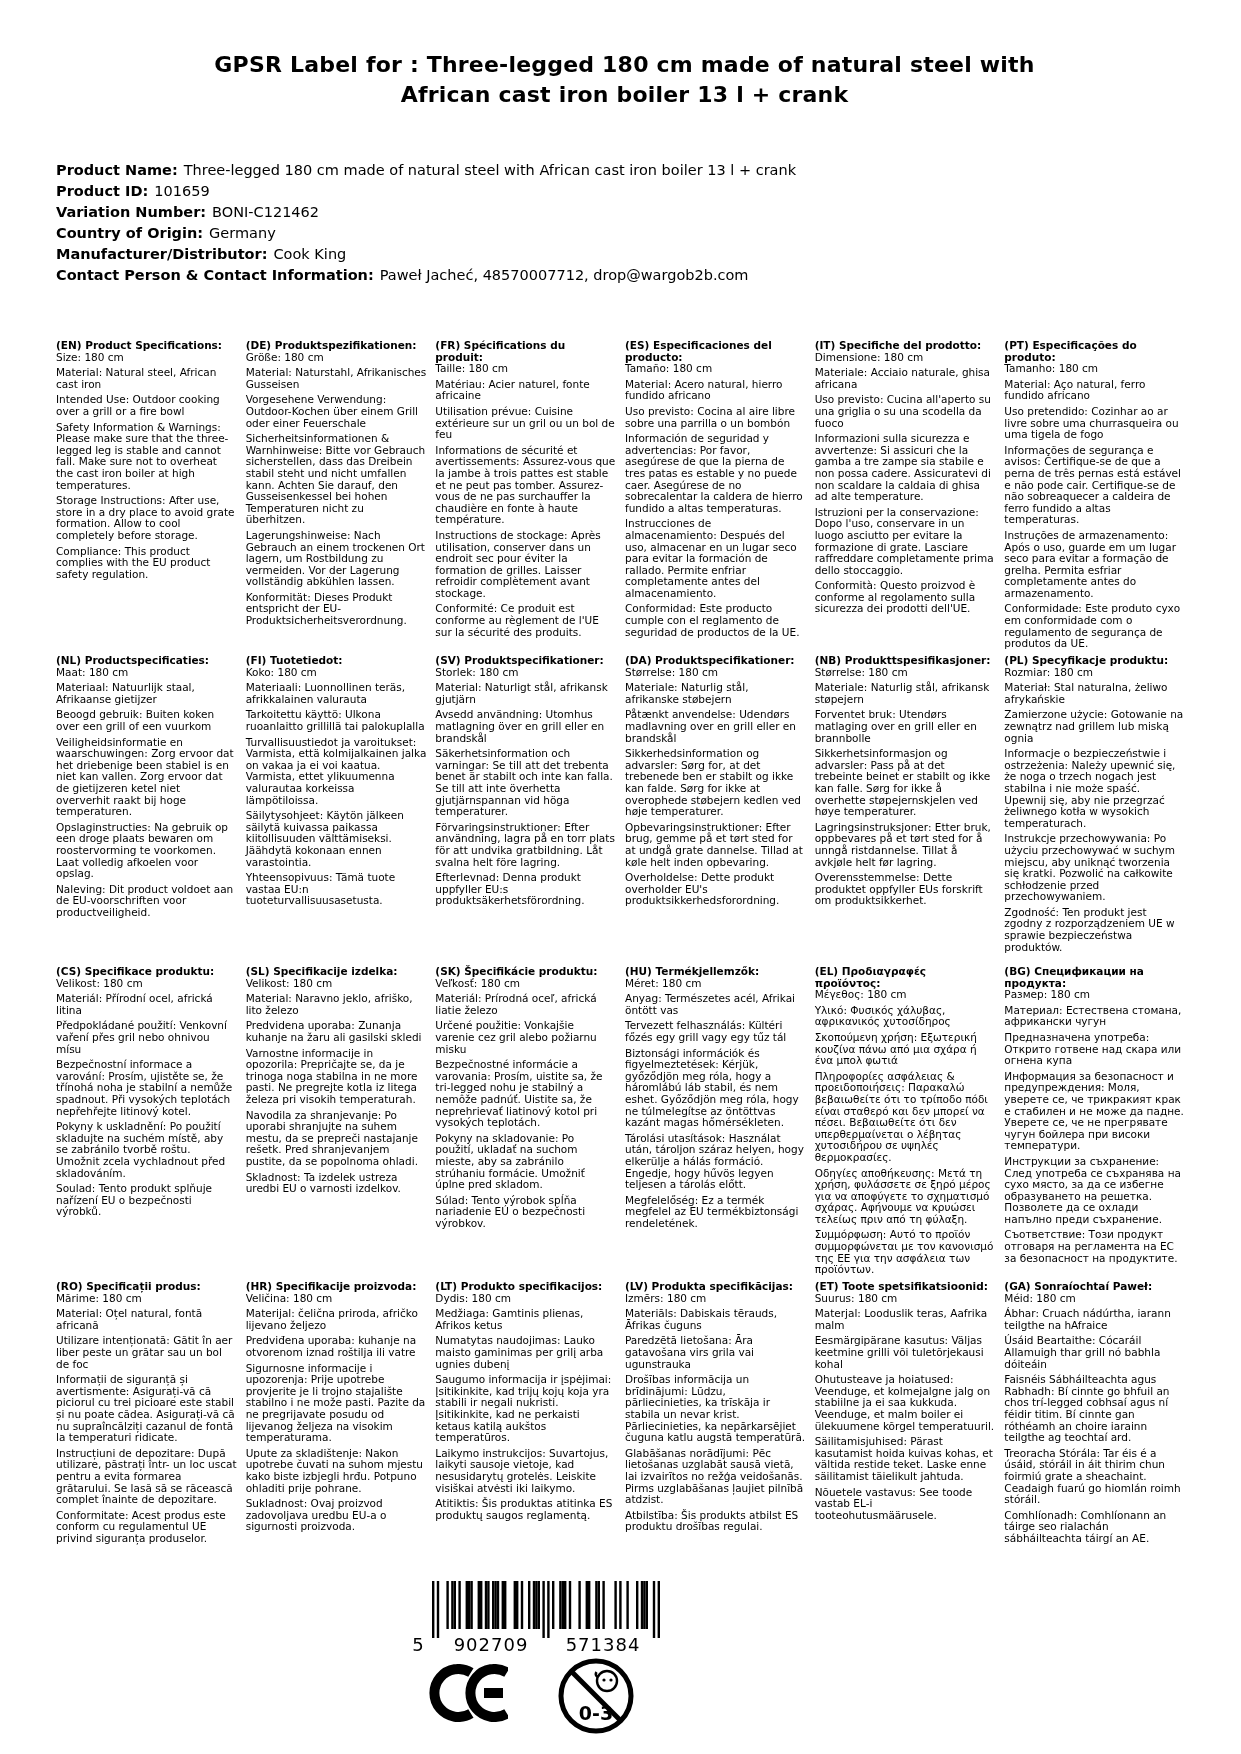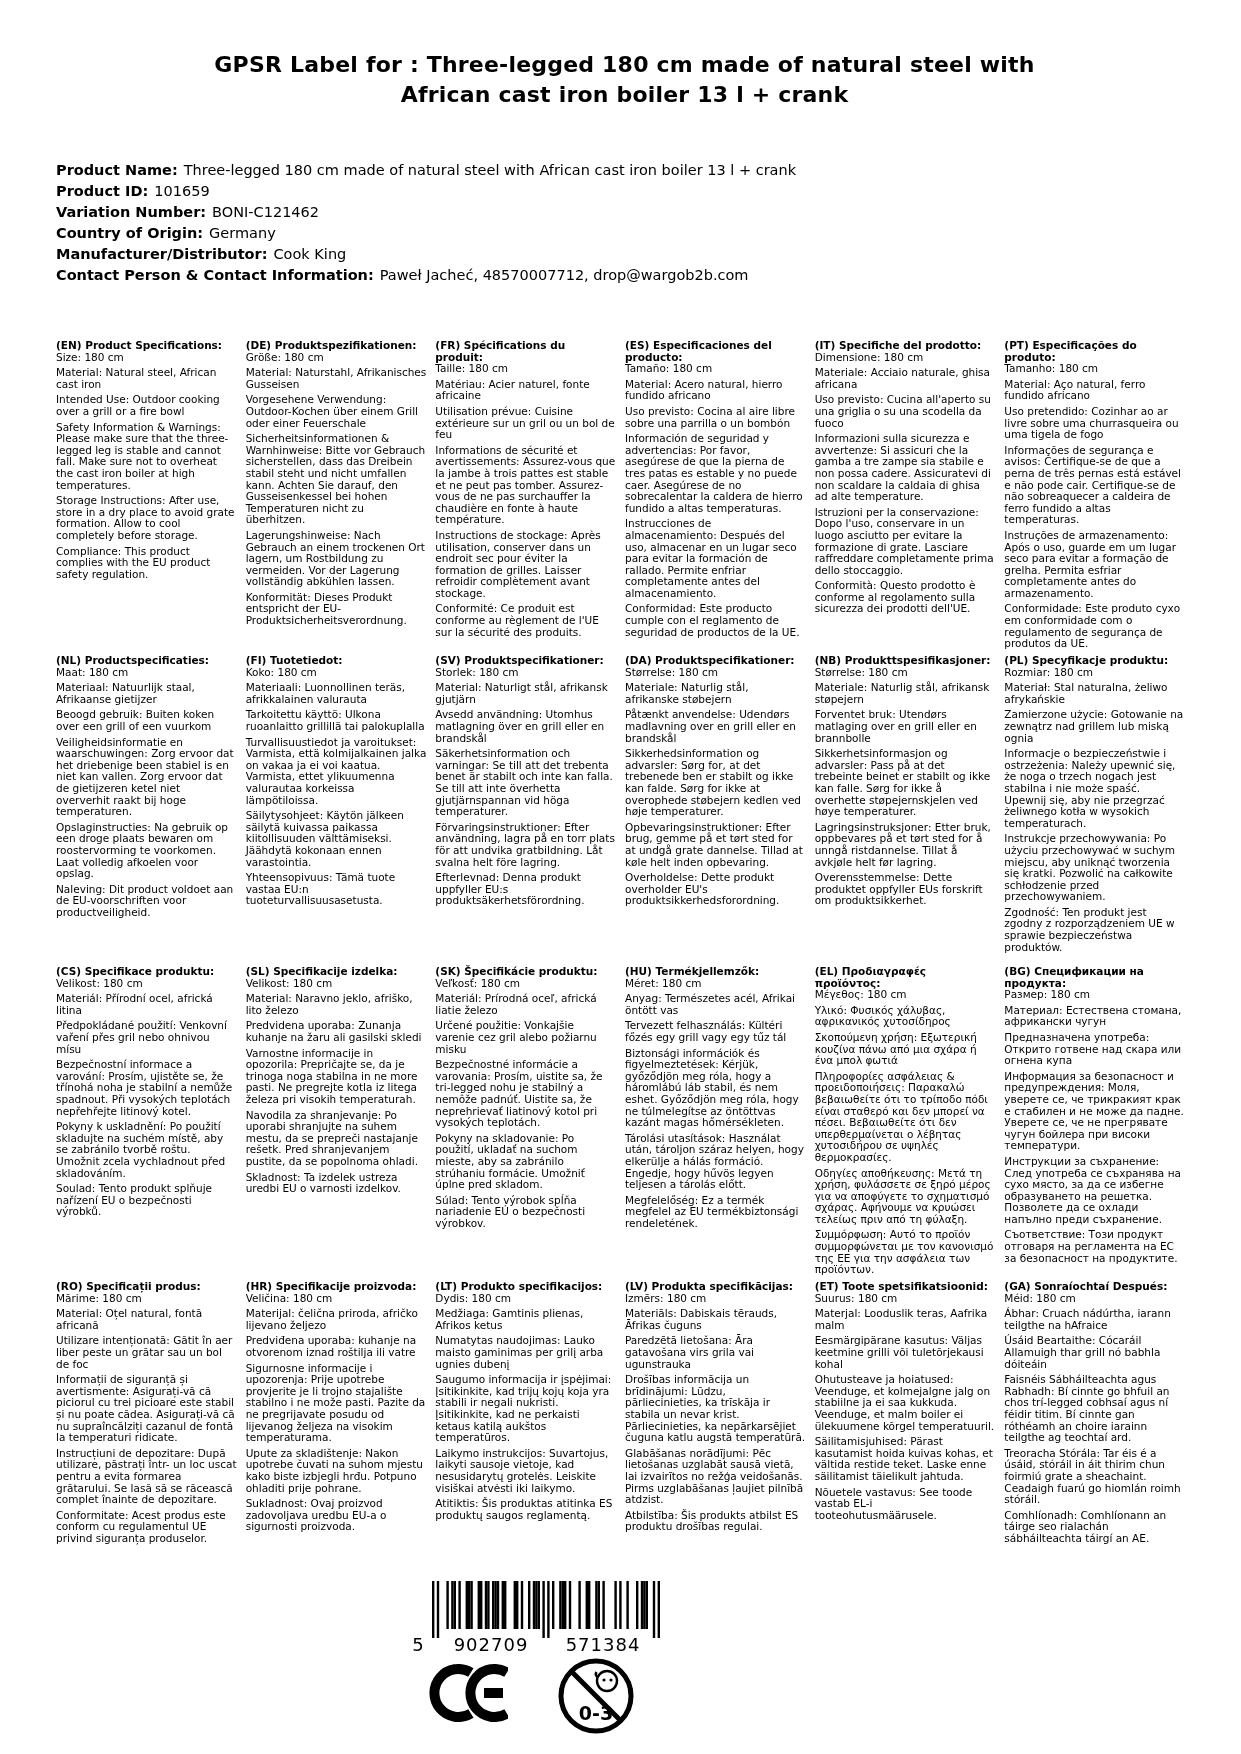--- a/index.html
+++ b/index.html
@@ -98,21 +98,21 @@
           </div>
     </div>
         <div class="lang-cell">
       <p class="lang-header">(IT) Specifiche del prodotto:</p>
       <div class="lang-body">
             <p class="spec-p">Dimensione: 180 cm</p>
             <p class="spec-p">Materiale: Acciaio naturale, ghisa africana</p>
             <p class="spec-p">Uso previsto: Cucina all'aperto su una griglia o su una scodella da fuoco</p>
             <p class="spec-p">Informazioni sulla sicurezza e avvertenze: Si assicuri che la gamba a tre zampe sia stabile e non possa cadere. Assicuratevi di non scaldare la caldaia di ghisa ad alte temperature.</p>
             <p class="spec-p">Istruzioni per la conservazione: Dopo l'uso, conservare in un luogo asciutto per evitare la formazione di grate. Lasciare raffreddare completamente prima dello stoccaggio.</p>
-            <p class="spec-p">Conformità: Questo prodotto è conforme al regolamento sulla sicurezza dei prodotti dell'UE.</p>
+            <p class="spec-p">Conformità: Questo proizvod è conforme al regolamento sulla sicurezza dei prodotti dell'UE.</p>
           </div>
     </div>
         <div class="lang-cell">
       <p class="lang-header">(PT) Especificações do produto:</p>
       <div class="lang-body">
             <p class="spec-p">Tamanho: 180 cm</p>
             <p class="spec-p">Material: Aço natural, ferro fundido africano</p>
             <p class="spec-p">Uso pretendido: Cozinhar ao ar livre sobre uma churrasqueira ou uma tigela de fogo</p>
             <p class="spec-p">Informações de segurança e avisos: Certifique-se de que a perna de três pernas está estável e não pode cair. Certifique-se de não sobreaquecer a caldeira de ferro fundido a altas temperaturas.</p>
             <p class="spec-p">Instruções de armazenamento: Após o uso, guarde em um lugar seco para evitar a formação de grelha. Permita esfriar completamente antes do armazenamento.</p>
@@ -306,21 +306,21 @@
       <div class="lang-body">
             <p class="spec-p">Suurus: 180 cm</p>
             <p class="spec-p">Materjal: Looduslik teras, Aafrika malm</p>
             <p class="spec-p">Eesmärgipärane kasutus: Väljas keetmine grilli või tuletõrjekausi kohal</p>
             <p class="spec-p">Ohutusteave ja hoiatused: Veenduge, et kolmejalgne jalg on stabiilne ja ei saa kukkuda. Veenduge, et malm boiler ei ülekuumene kõrgel temperatuuril.</p>
             <p class="spec-p">Säilitamisjuhised: Pärast kasutamist hoida kuivas kohas, et vältida restide teket. Laske enne säilitamist täielikult jahtuda.</p>
             <p class="spec-p">Nõuetele vastavus: See toode vastab EL-i tooteohutusmäärusele.</p>
           </div>
     </div>
         <div class="lang-cell">
-      <p class="lang-header">(GA) Sonraíochtaí Después:</p>
+      <p class="lang-header">(GA) Sonraíochtaí Paweł:</p>
       <div class="lang-body">
             <p class="spec-p">Méid: 180 cm</p>
             <p class="spec-p">Ábhar: Cruach nádúrtha, iarann teilgthe na hAfraice</p>
             <p class="spec-p">Úsáid Beartaithe: Cócaráil Allamuigh thar grill nó babhla dóiteáin</p>
             <p class="spec-p">Faisnéis Sábháilteachta agus Rabhadh: Bí cinnte go bhfuil an chos trí-legged cobhsaí agus ní féidir titim. Bí cinnte gan róthéamh an choire iarainn teilgthe ag teochtaí ard.</p>
             <p class="spec-p">Treoracha Stórála: Tar éis é a úsáid, stóráil in áit thirim chun foirmiú grate a sheachaint. Ceadaigh fuarú go hiomlán roimh stóráil.</p>
             <p class="spec-p">Comhlíonadh: Comhlíonann an táirge seo rialachán sábháilteachta táirgí an AE.</p>
           </div>
     </div>
       </div>

